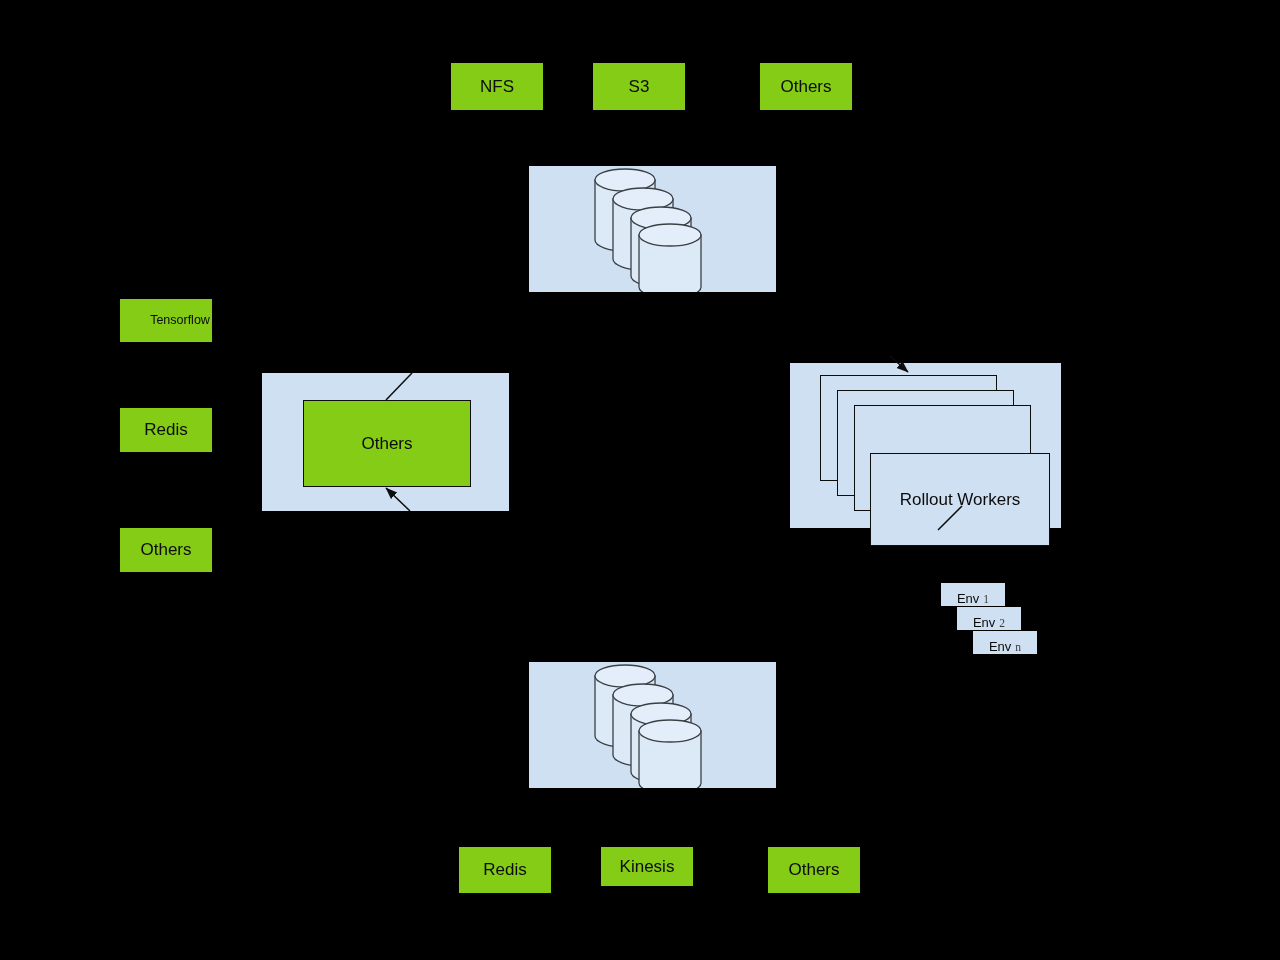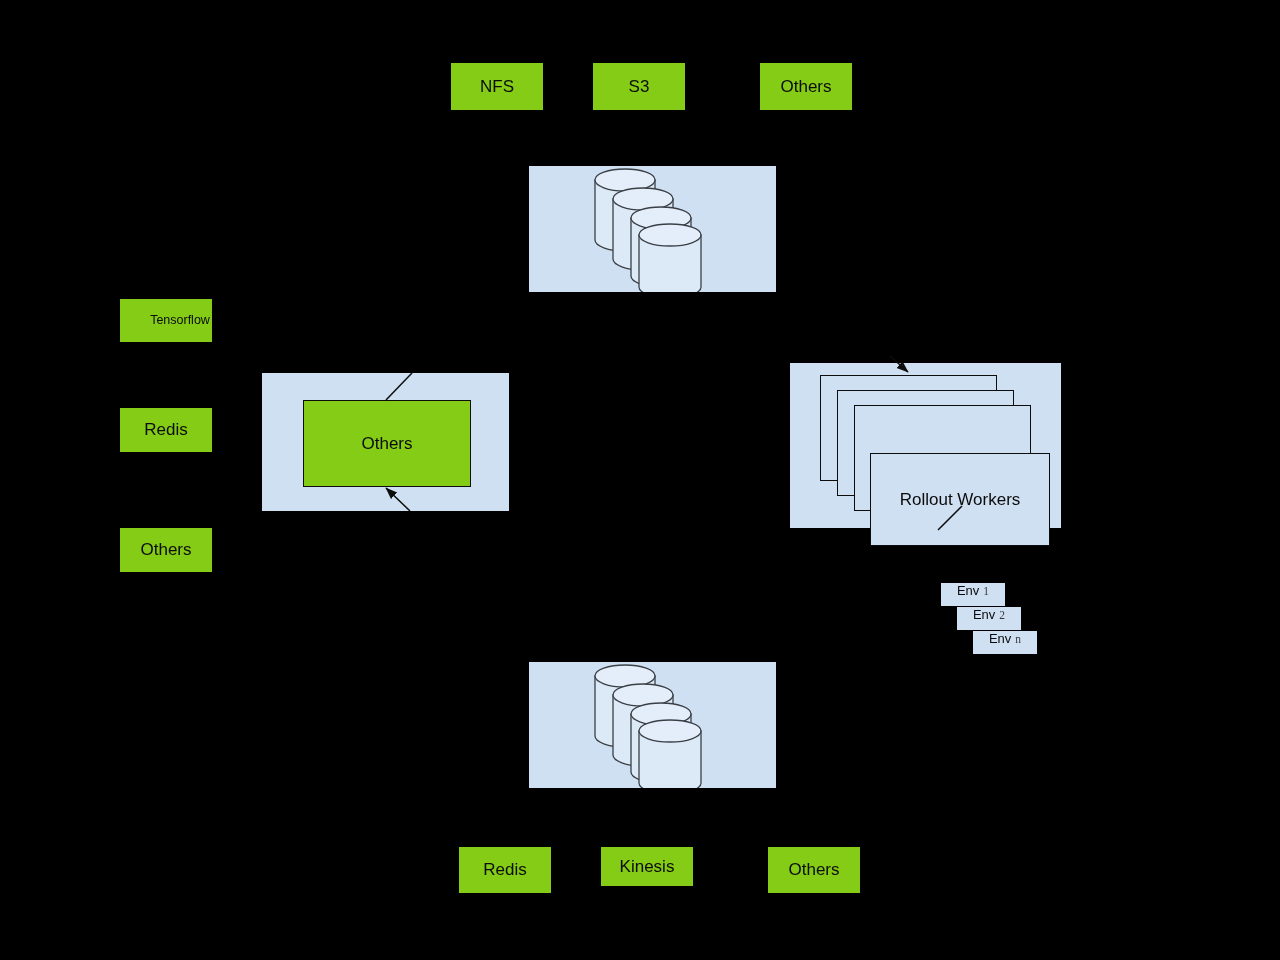--- a/index.html
+++ b/index.html
@@ -54,21 +54,21 @@
   .env-box {
     position: absolute;
     box-sizing: border-box;
     background: #cfe0f3;
     color: #0c0c0c;
     display: flex;
     align-items: baseline;
     justify-content: center;
     gap: 4px;
     font-size: 13px;
-    padding-top: 0;
+    padding-top: 8px;
   }
   .env-box .env-word {
     font-family: "Liberation Sans", sans-serif;
     font-size: 13px;
   }
   .env-box .env-index {
     font-family: "Liberation Serif", serif;
     font-size: 11.5px;
     color: #3a3a3a;
   }

